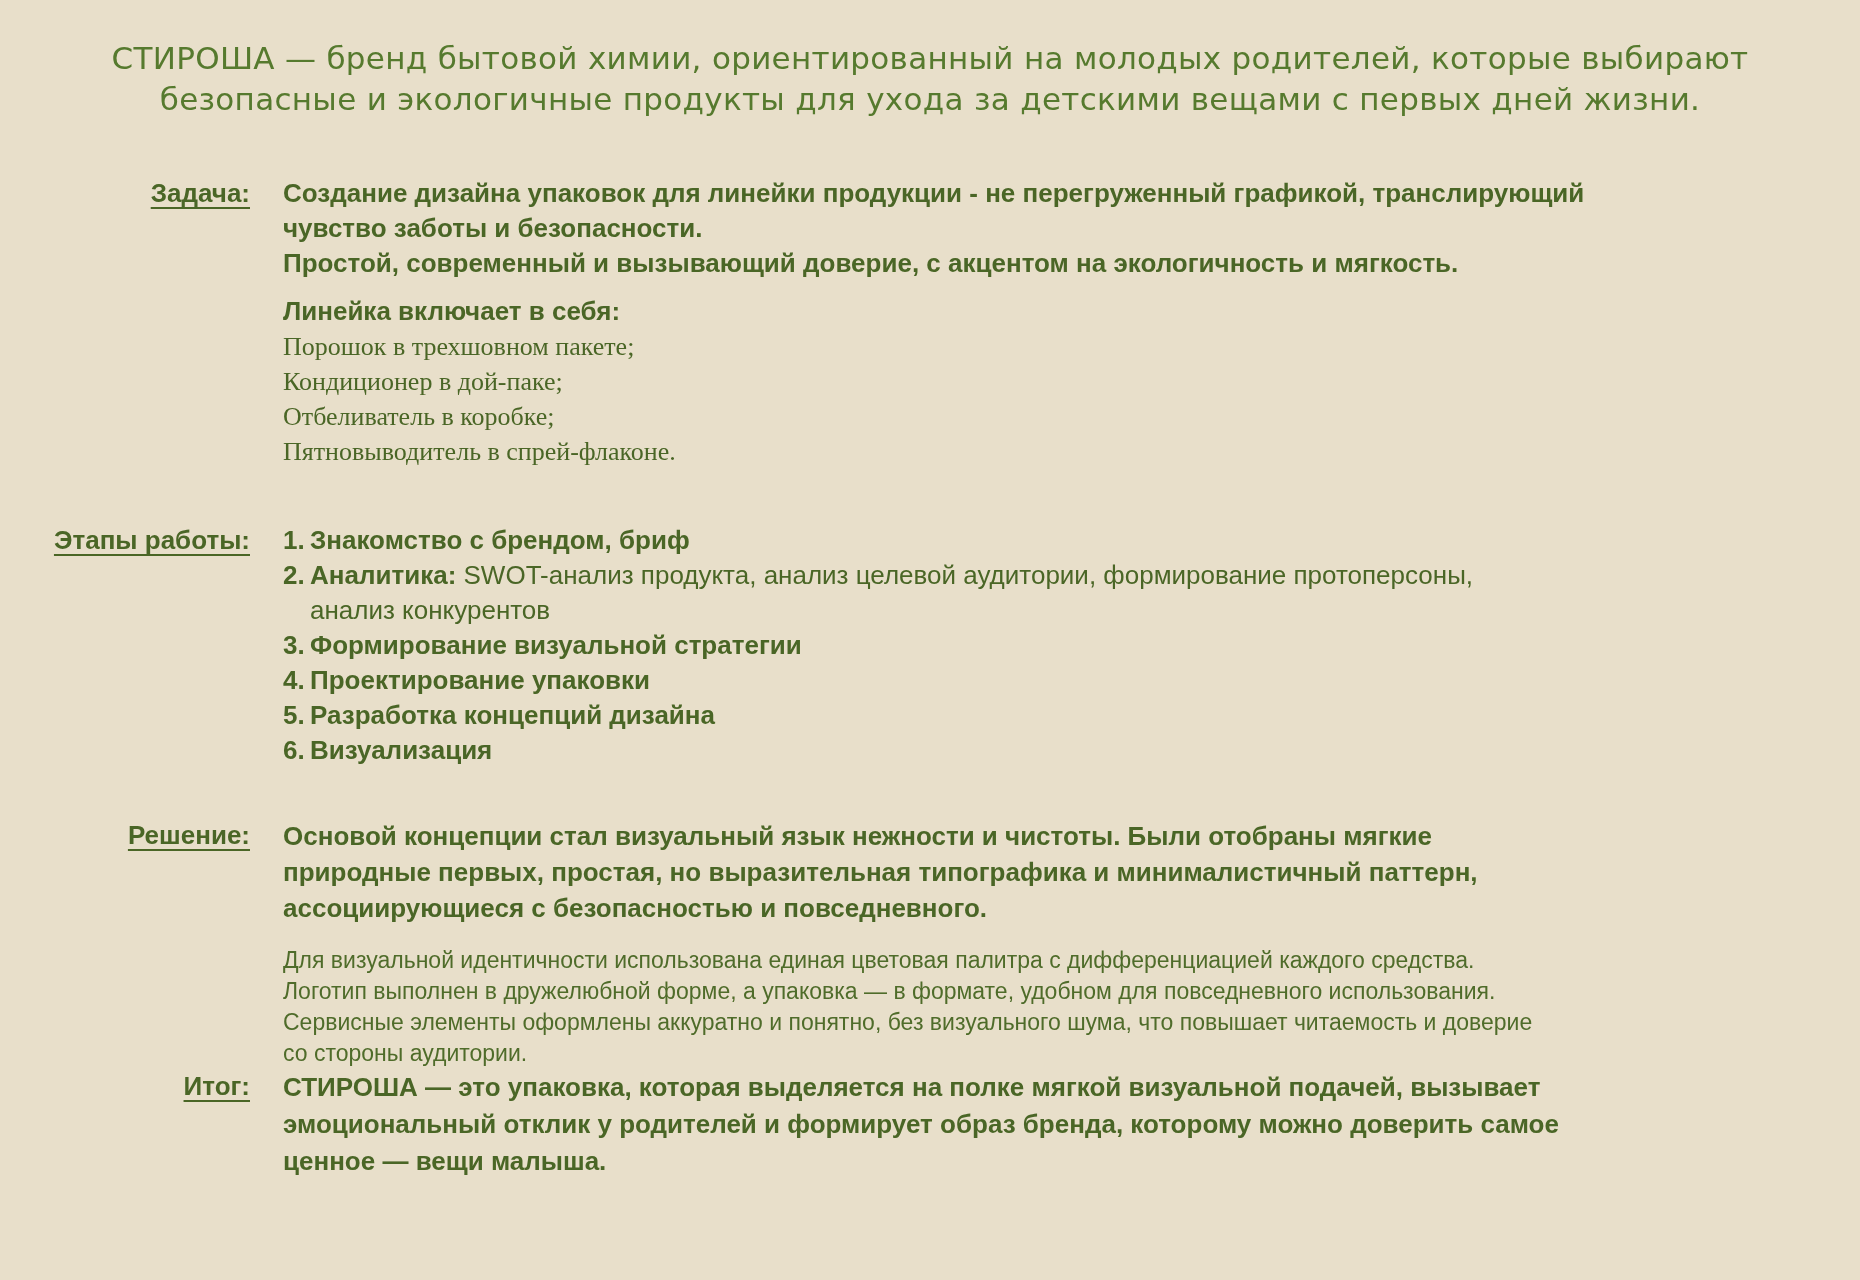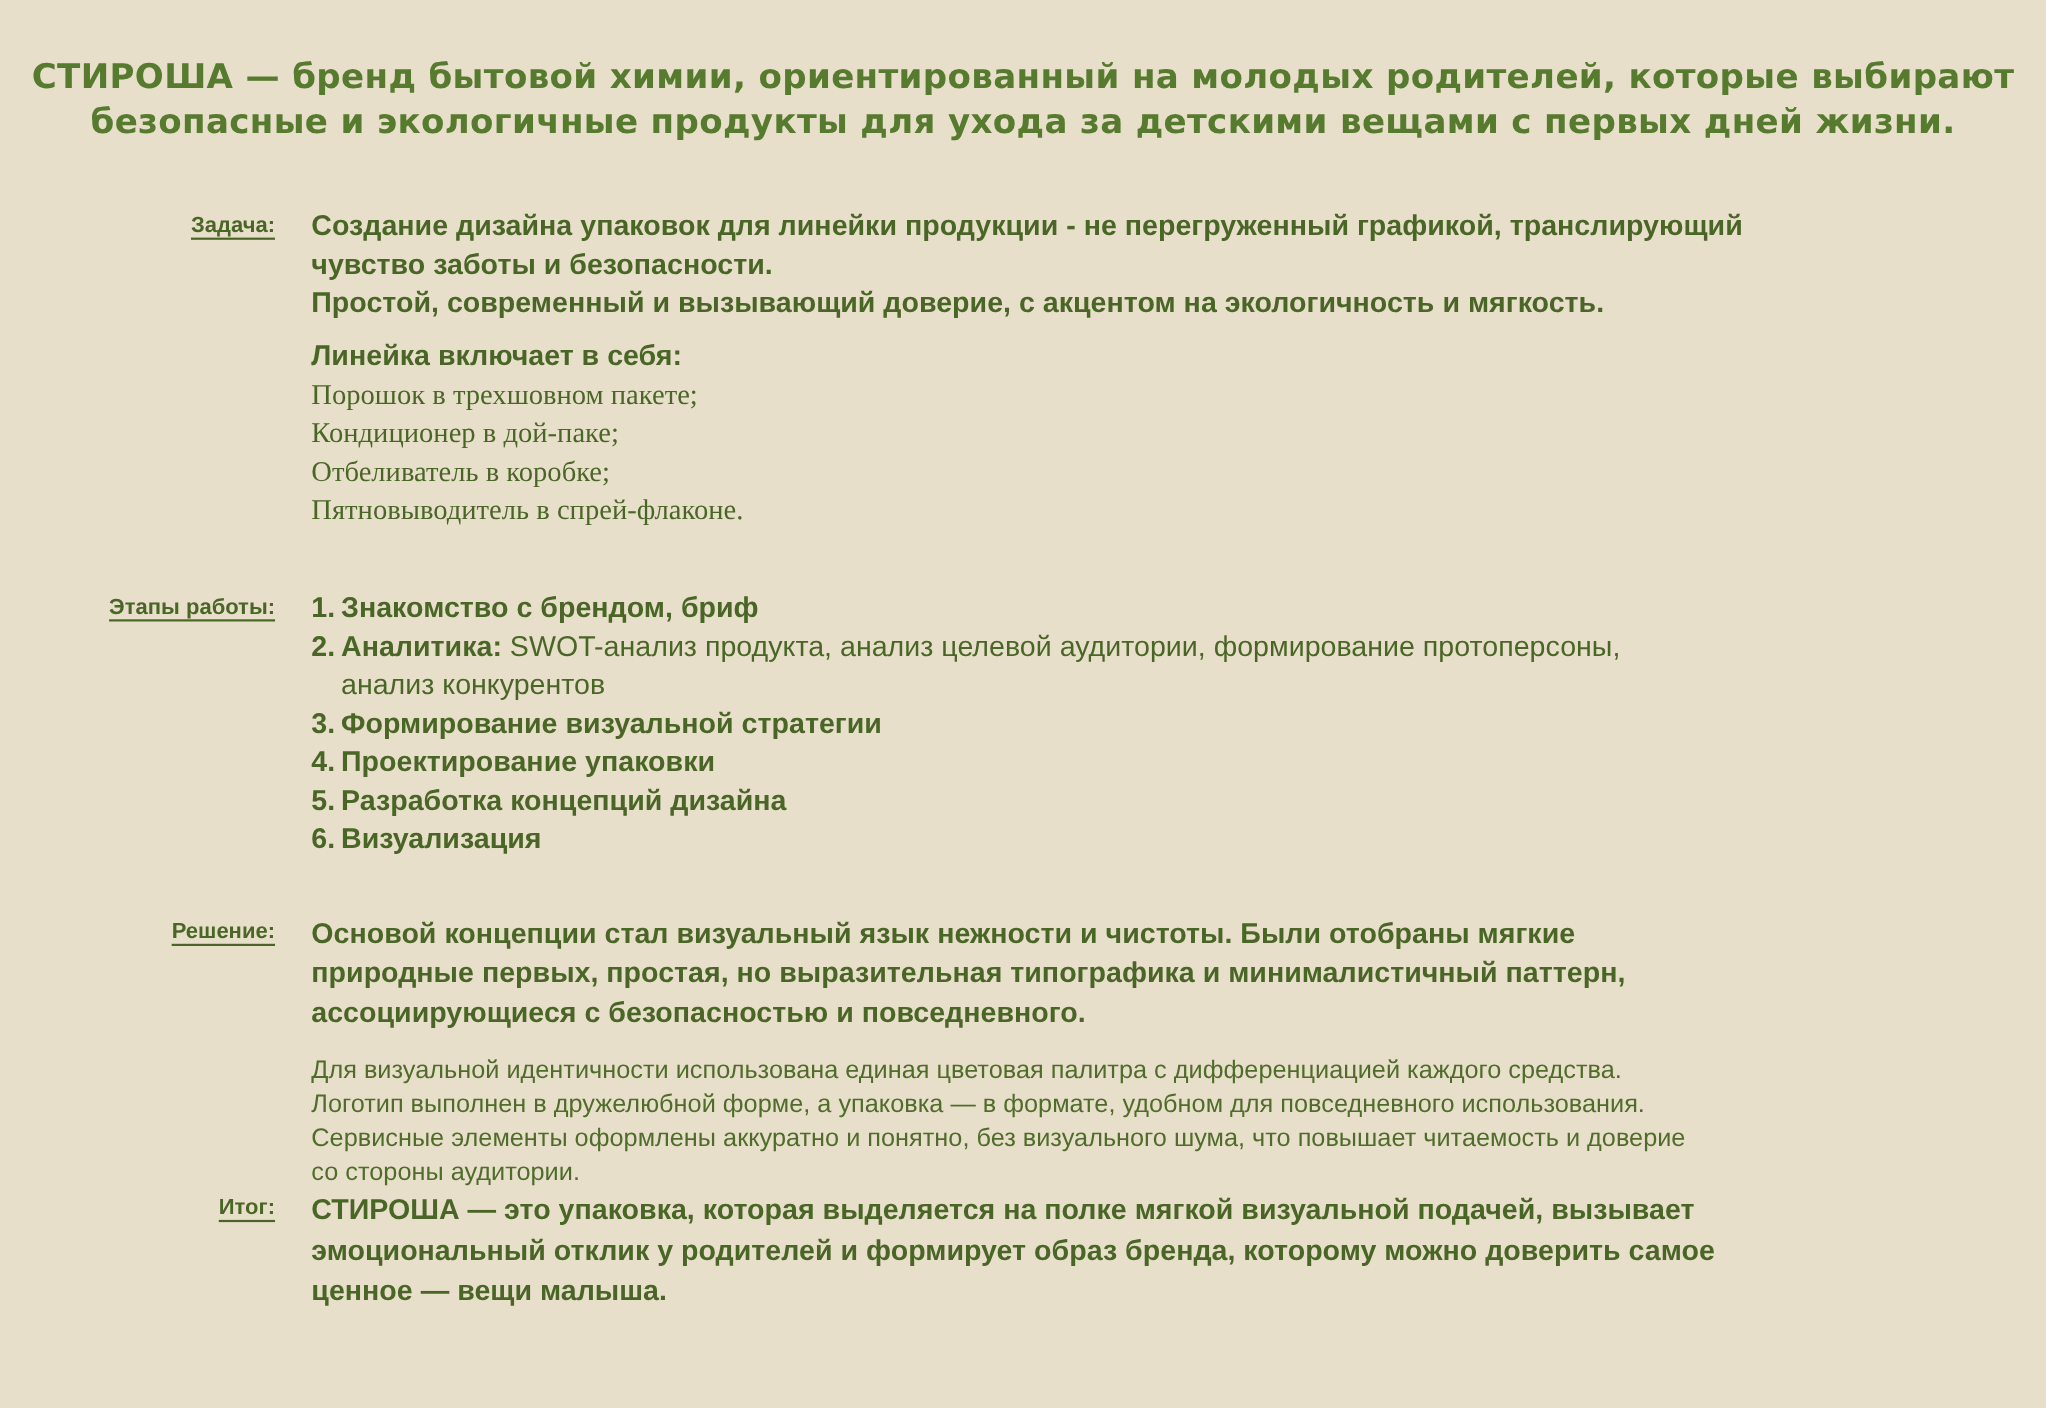--- a/index.html
+++ b/index.html
@@ -8,45 +8,45 @@
     width: 1860px;
     height: 1280px;
     background: #e8dfca;
     overflow: hidden;
     font-family: "Liberation Sans", sans-serif;
     color: #4a6626;
   }
 
   
   .header {
-    margin-top: 50px;
+    margin-top: 38px;
     text-align: center;
     font-family: "DejaVu Sans", sans-serif;
-    font-weight: bold;
+    font-weight: normal;
     font-size: 31px;
     line-height: 41px;
     color: #567a2e;
     letter-spacing: 0.3px;
   }
 
   
   .sections { margin-top: 0; }
 
   .section {
     display: grid;
     grid-template-columns: 214px minmax(0, 1398px);
     column-gap: 33px;
     margin-left: 36px;
     align-items: start;
   }
 
   .sec-label {
     text-align: right;
     font-weight: bold;
-    font-size: 20px;
+    font-size: 26px;
     line-height: 35px;
     text-decoration: underline;
     text-decoration-thickness: 2px;
     text-underline-offset: 5px;
     white-space: nowrap;
   }
 
   .content {
     font-size: 26px;
     line-height: 35px;

